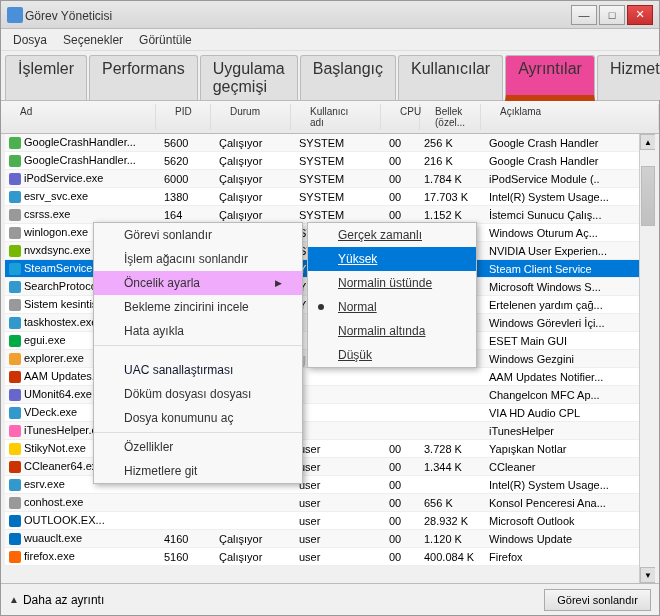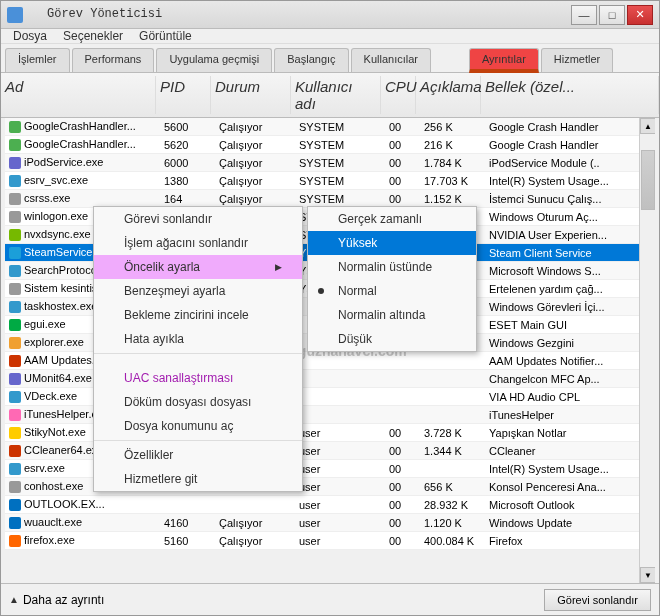--- a/index.html
+++ b/index.html
@@ -23,23 +23,22 @@
       background: linear-gradient(to bottom, #e8e8e8, #d8d8d8);
       height: 28px;
       display: flex;
       align-items: center;
       justify-content: space-between;
       padding: 0 6px;
       border-bottom: 1px solid #bbb;
     }
     .title-bar-left {
       display: flex;
-      align-items: flex-start;
-      gap: 24px;
-      font-family: Liberation Mono, monospace;
+      align-items: flex-end;
+      gap: 2px;
     }
     .title-icon {
       width: 16px;
       height: 16px;
       background: #4a90d9;
       border-radius: 2px;
     }
     .title-text {
       font-size: 12px;
       color: #333;
@@ -60,21 +59,21 @@
       font-size: 11px;
       color: #333;
     }
     .title-btn.close {
       background: linear-gradient(to bottom, #e85050, #c83030);
       color: white;
       border-color: #a02020;
     }
     .menu-bar {
       background: #f0f0f0;
-      height: 15px;
+      height: 22px;
       display: flex;
       align-items: center;
       padding: 0 4px;
       border-bottom: 1px solid #ddd;
     }
     .menu-item {
       padding: 2px 8px;
       cursor: pointer;
       font-size: 12px;
       color: #333;
@@ -84,46 +83,44 @@
       display: flex;
       padding: 4px 4px 0;
       border-bottom: 1px solid #bbb;
     }
     .tab {
       padding: 4px 12px;
       border: 1px solid #bbb;
       border-bottom: none;
       background: #e0e0e0;
       cursor: pointer;
-      font-size: 11px;
+      font-size: 16px;
       color: #333;
       margin-right: 2px;
       border-radius: 3px 3px 0 0;
     }
     .tab.active {
-      background: #ef4444;
-      border-bottom: 4px solid #c2410c;
+      background: #ec4899;
+      border-bottom: 6px solid #c2410c;
       z-index: 1;
       margin-bottom: -1px;
-      margin-left: 36px;
     }
     .table-header {
       display: grid;
       grid-template-columns: 155px 55px 80px 90px 35px 65px 1fr;
       background: linear-gradient(to bottom, #f5f5f5, #e8e8e8);
       border-bottom: 1px solid #bbb;
       padding: 3px 0;
     }
     .th {
-      font-size: 15px;
-      color: #333;
-      padding: 2px 4px;
+      font-size: 10px;
+      color: #333;
+      padding: 2px 19px;
       border-right: 1px solid #ddd;
       font-weight: normal;
-      font-style: italic;
     }
     .table-row {
       display: grid;
       grid-template-columns: 155px 55px 80px 90px 35px 65px 1fr;
       border-bottom: 1px solid #eee;
       align-items: center;
       min-height: 18px;
     }
     .table-row:nth-child(odd) {
       background: #f8f8f8;
@@ -193,21 +190,21 @@
       min-width: 210px;
     }
     .context-menu-item {
       padding: 5px 20px 5px 30px;
       cursor: pointer;
       font-size: 12px;
       color: #333;
       white-space: nowrap;
     }
     .context-menu-item.disabled {
-      color: #a21caf;
+      color: #0f172a;
       cursor: default;
       margin-top: 12px;
     }
     .context-menu-item.has-submenu {
       display: flex;
       justify-content: space-between;
       align-items: center;
     }
     .context-menu-item.has-submenu::after {
       content: '▶';
@@ -230,20 +227,21 @@
       z-index: 101;
       min-width: 170px;
     }
     .submenu-item {
       padding: 5px 20px 5px 30px;
       cursor: pointer;
       font-size: 12px;
       color: #333;
       white-space: nowrap;
       position: relative;
+      text-decoration: underline;
     }
     .submenu-item.active-submenu {
       background: #0078d7;
       color: white;
     }
     .submenu-item .dot {
       position: absolute;
       left: 10px;
       top: 50%;
       transform: translateY(-50%);
@@ -316,22 +314,22 @@
     <div class="tab active">Ayrıntılar</div>
     <div class="tab">Hizmetler</div>
   </div>
 
   <div class="table-header">
     <div class="th">Ad</div>
     <div class="th">PID</div>
     <div class="th">Durum</div>
     <div class="th">Kullanıcı adı</div>
     <div class="th">CPU</div>
+    <div class="th">Bellek (özel...</div>
     <div class="th">Açıklama</div>
-    <div class="th">Bellek (özel...</div>
   </div>
 
   <div class="content-area">
     <div style="position:relative; flex:1; overflow:hidden;">
       <div id="rows-container">
           <div class="table-row">
     <div class="td">
       <span style="display:inline-block;width:12px;height:12px;background:#4caf50;border-radius:2px;margin-right:3px;vertical-align:middle;"></span>GoogleCrashHandler...
     </div>
     <div class="td">5600</div>
@@ -593,21 +591,20 @@
     <div class="td">00</div>
     <div class="td">400.084 K</div>
     <div class="td">Firefox</div>
   </div>
         </div>
 
       <div class="context-menu">
         <div class="context-menu-item">Görevi sonlandır</div>
         <div class="context-menu-item">İşlem ağacını sonlandır</div>
         <div class="context-menu-item has-submenu" style="background:#f0abfc;">Öncelik ayarla</div>
-        <div class="context-menu-item">Benzeşmeyi ayarla</div>
         <div class="context-menu-item">Bekleme zincirini incele</div>
         <div class="context-menu-item">Hata ayıkla</div>
         <div class="context-menu-separator"></div>
         <div class="context-menu-item disabled">UAC sanallaştırması</div>
         <div class="context-menu-item">Döküm dosyası dosyası</div>
         <div class="context-menu-item">Dosya konumunu aç</div>
         <div class="context-menu-separator"></div>
         <div class="context-menu-item">Özellikler</div>
         <div class="context-menu-item">Hizmetlere git</div>
       </div>

